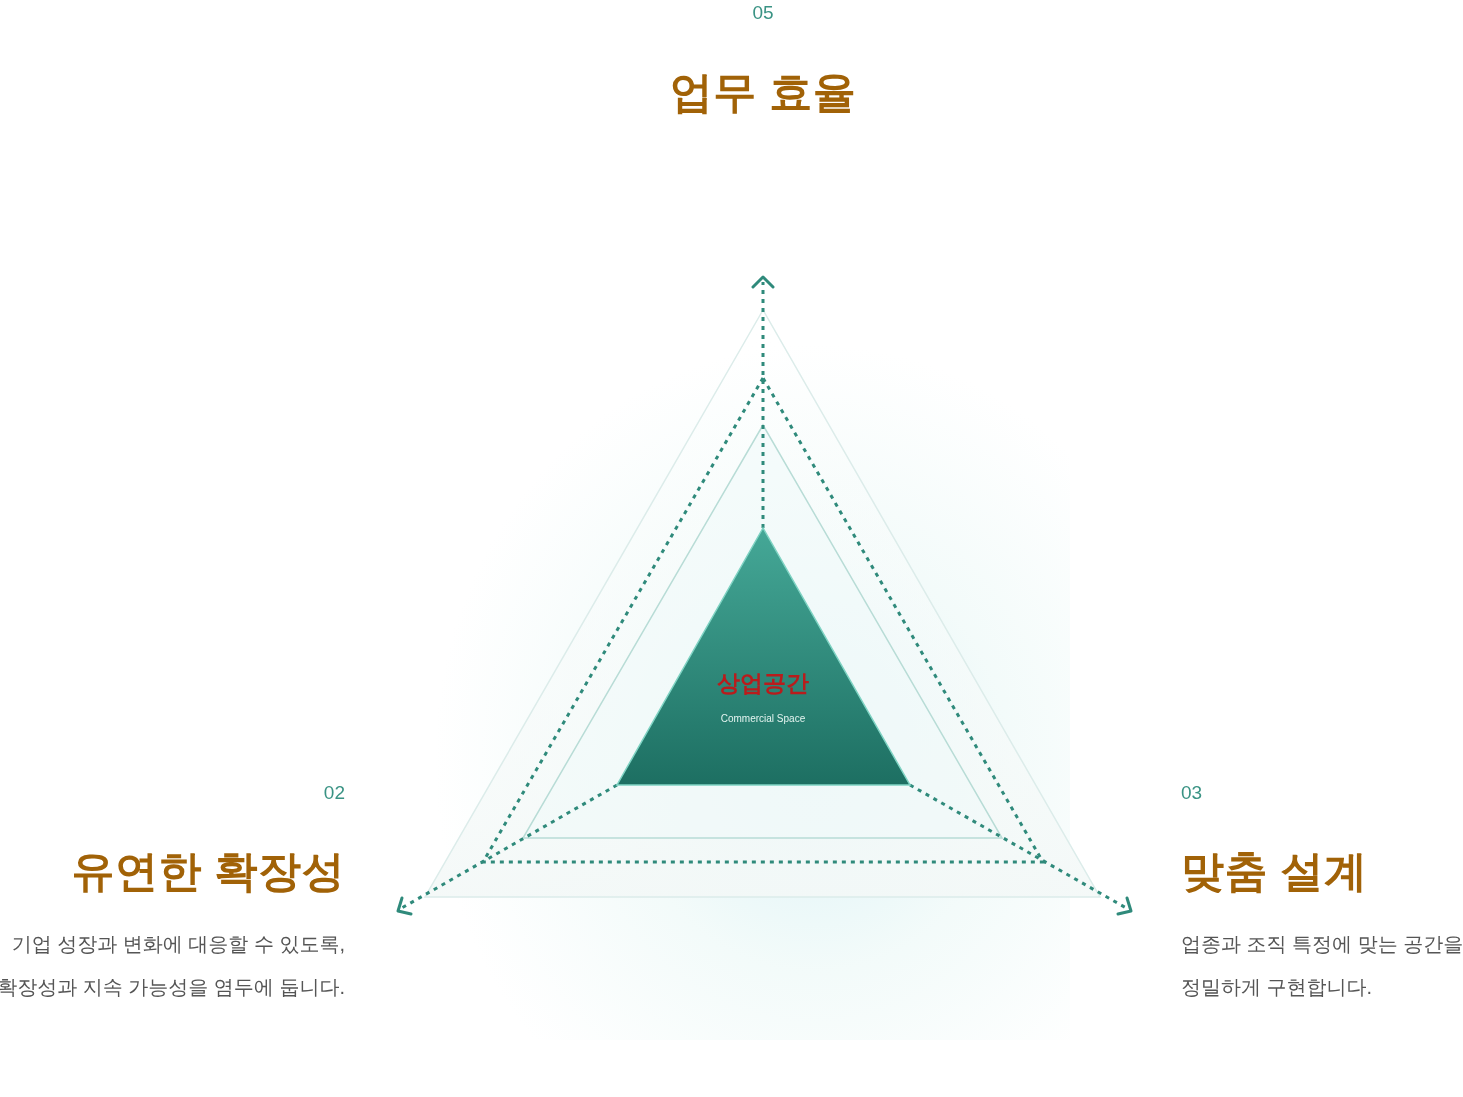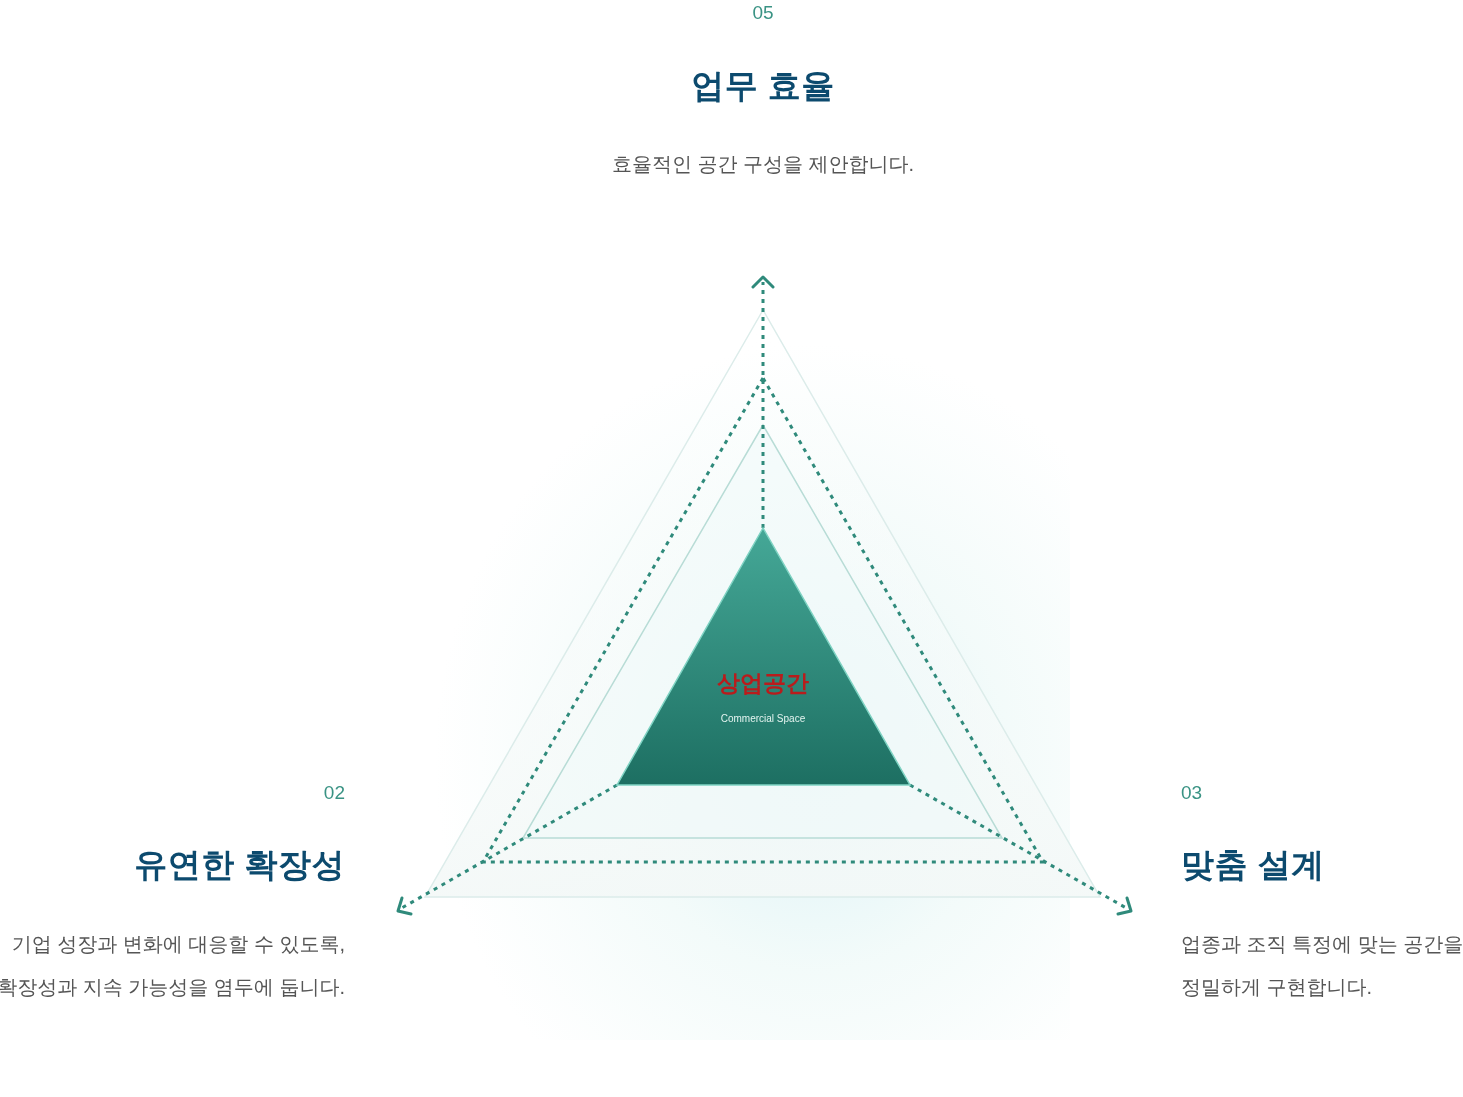--- a/index.html
+++ b/index.html
@@ -3,21 +3,21 @@
 <meta charset="utf-8">
 <style>
   html, body { margin:0; padding:0; background:#ffffff; }
   body { width:1463px; height:1097px; position:relative; overflow:hidden;
          font-family: "Liberation Sans", "DejaVu Sans", sans-serif; }
   .glow { position:absolute; left:430px; top:340px; width:640px; height:700px;
           background: radial-gradient(ellipse at 60% 60%, rgba(190,232,240,0.55) 0%, rgba(220,243,240,0.35) 35%, rgba(255,255,255,0) 70%);
           pointer-events:none; }
   svg.diagram { position:absolute; left:0; top:0; }
   .num { position:absolute; color:#3a9384; font-size:19px; }
-  .title { position:absolute; color:#0c4a6e; font-size:33px; font-weight:bold; letter-spacing:0.5px; }
+  .title { position:absolute; color:#a16207; font-size:43px; font-weight:bold; letter-spacing:0.5px; }
   .desc { position:absolute; color:#555555; font-size:20px; line-height:43px; }
   .center { text-align:center; }
   .right { text-align:right; }
   .left { text-align:left; }
   .core-title { position:absolute; left:663px; top:668px; width:200px; text-align:center;
                 color:#b91c1c; font-size:23px; font-weight:bold; }
   .core-sub { position:absolute; left:663px; top:713px; width:200px; text-align:center;
               color:#e4f4f0; font-size:10px; }
 </style>
 </head>
@@ -53,21 +53,20 @@
 
   <polygon points="763,528 617,785 910,785" fill="url(#coreGrad)" stroke="#7fd3c3" stroke-width="1.5"></polygon>
 </svg>
 
 <div class="core-title">상업공간</div>
 <div class="core-sub">Commercial Space</div>
 
 <div class="num center" style="left:663px; top:2px; width:200px;">05</div>
 <div class="title center" style="left:563px; top:64px; width:400px;">업무 효율</div>
 <div class="desc center" style="left:513px; top:143px; width:500px;">
-  <div>효율적인 공간 구성을 제안합니다.</div>
 </div>
 
 <div class="num right" style="left:245px; top:782px; width:100px;">02</div>
 <div class="title right" style="left:0px; top:843px; width:345px;">유연한 확장성</div>
 <div class="desc right" style="left:-60px; top:923px; width:405px;">
   <div>기업 성장과 변화에 대응할 수 있도록,</div>
   <div>확장성과 지속 가능성을 염두에 둡니다.</div>
 </div>
 
 <div class="num left" style="left:1181px; top:782px; width:100px;">03</div>

